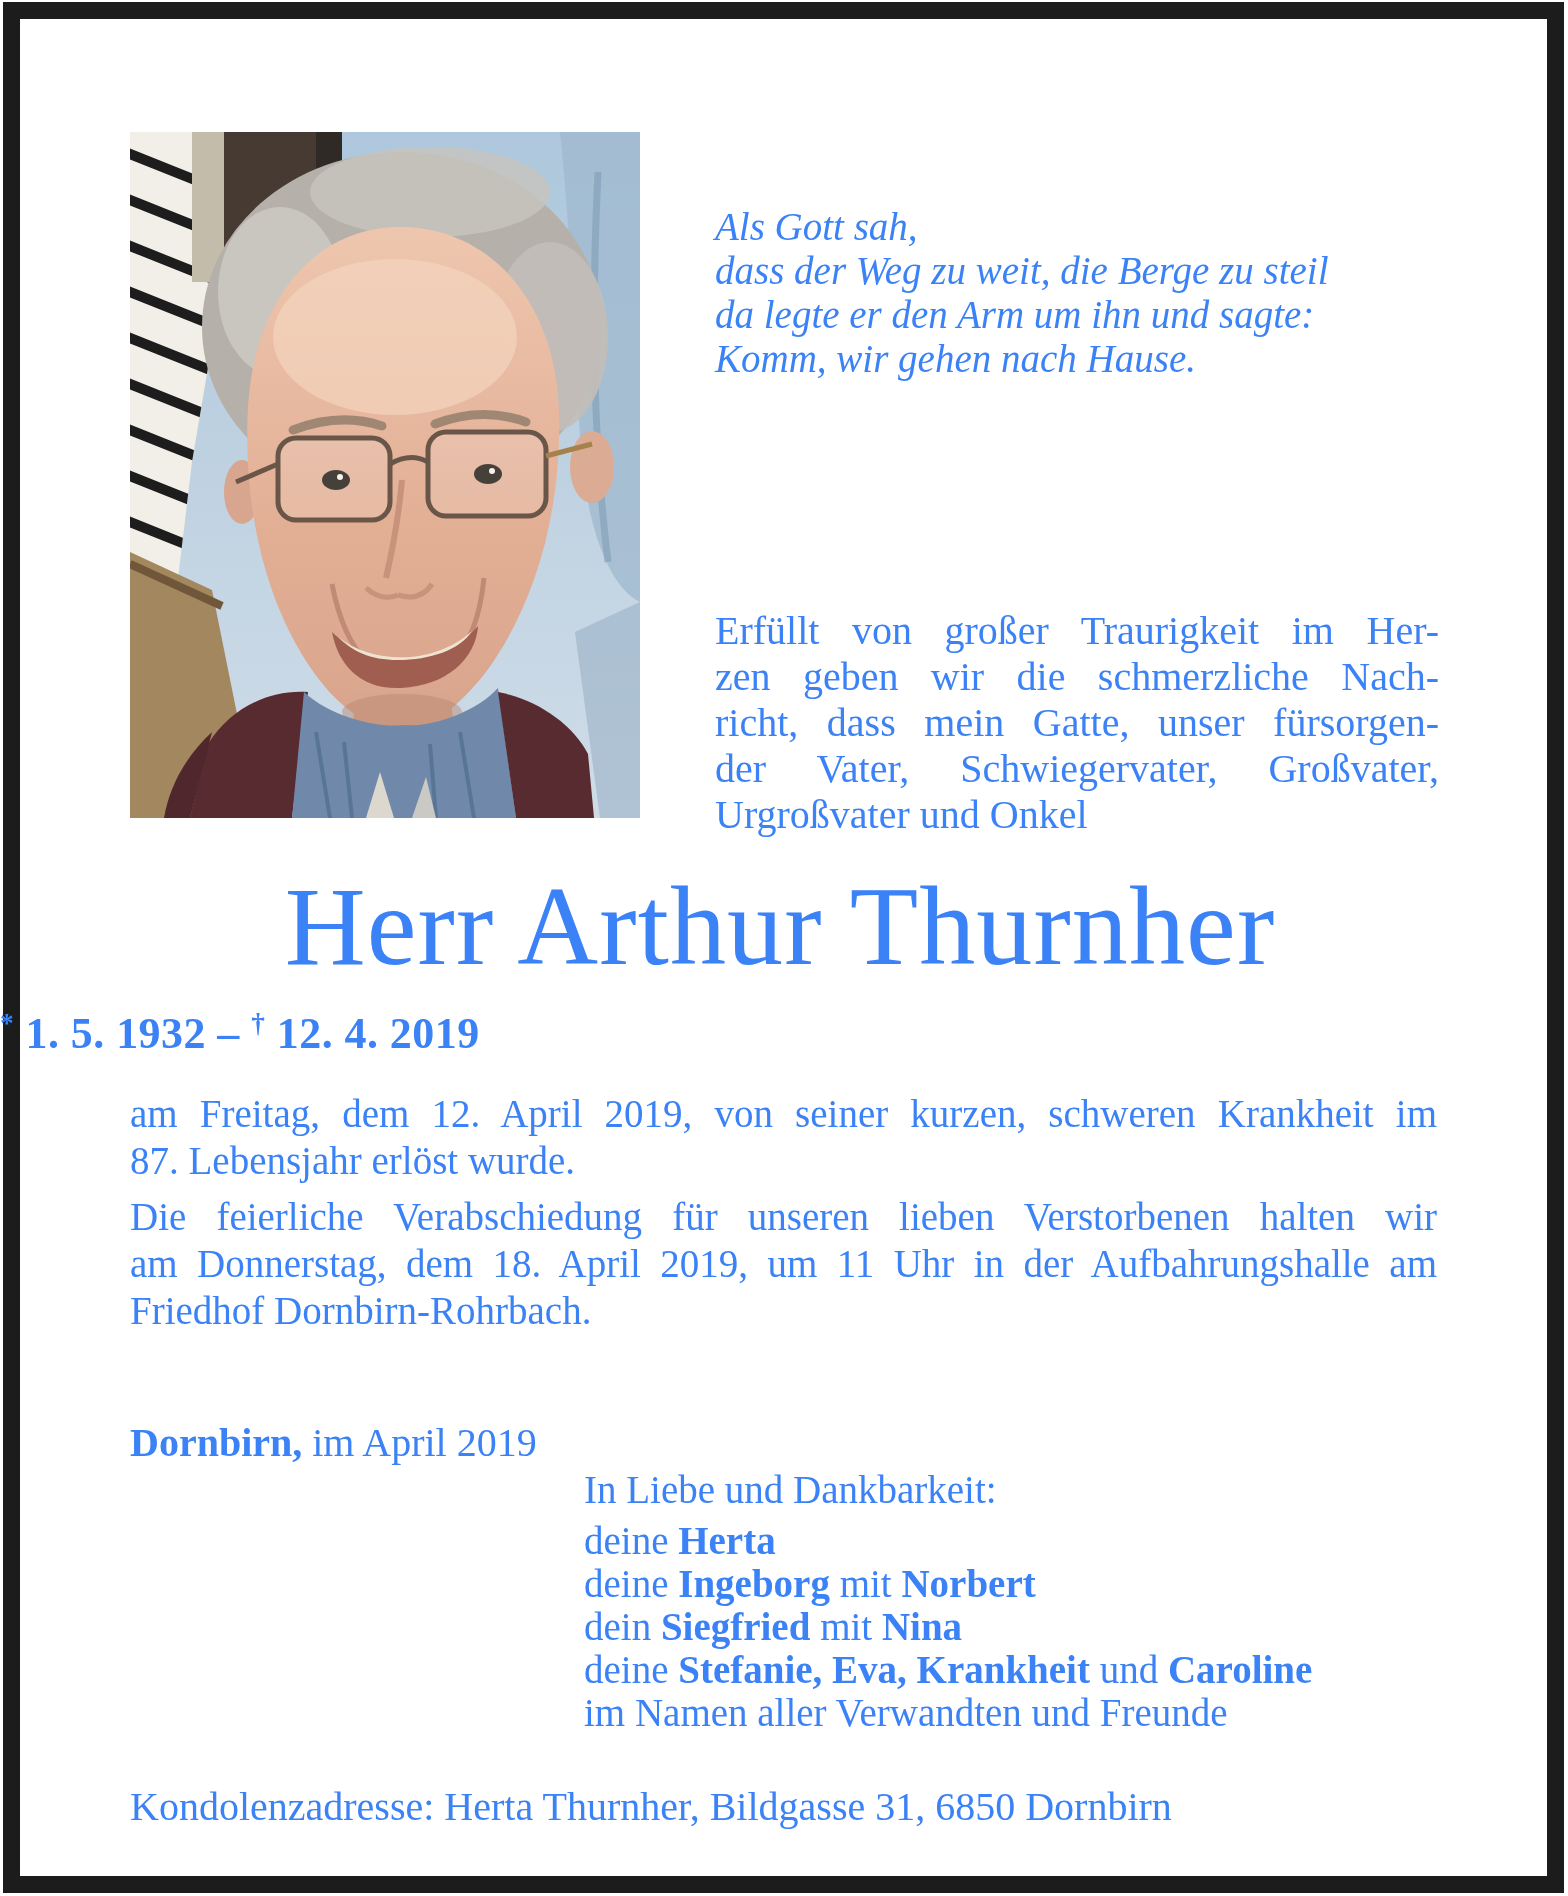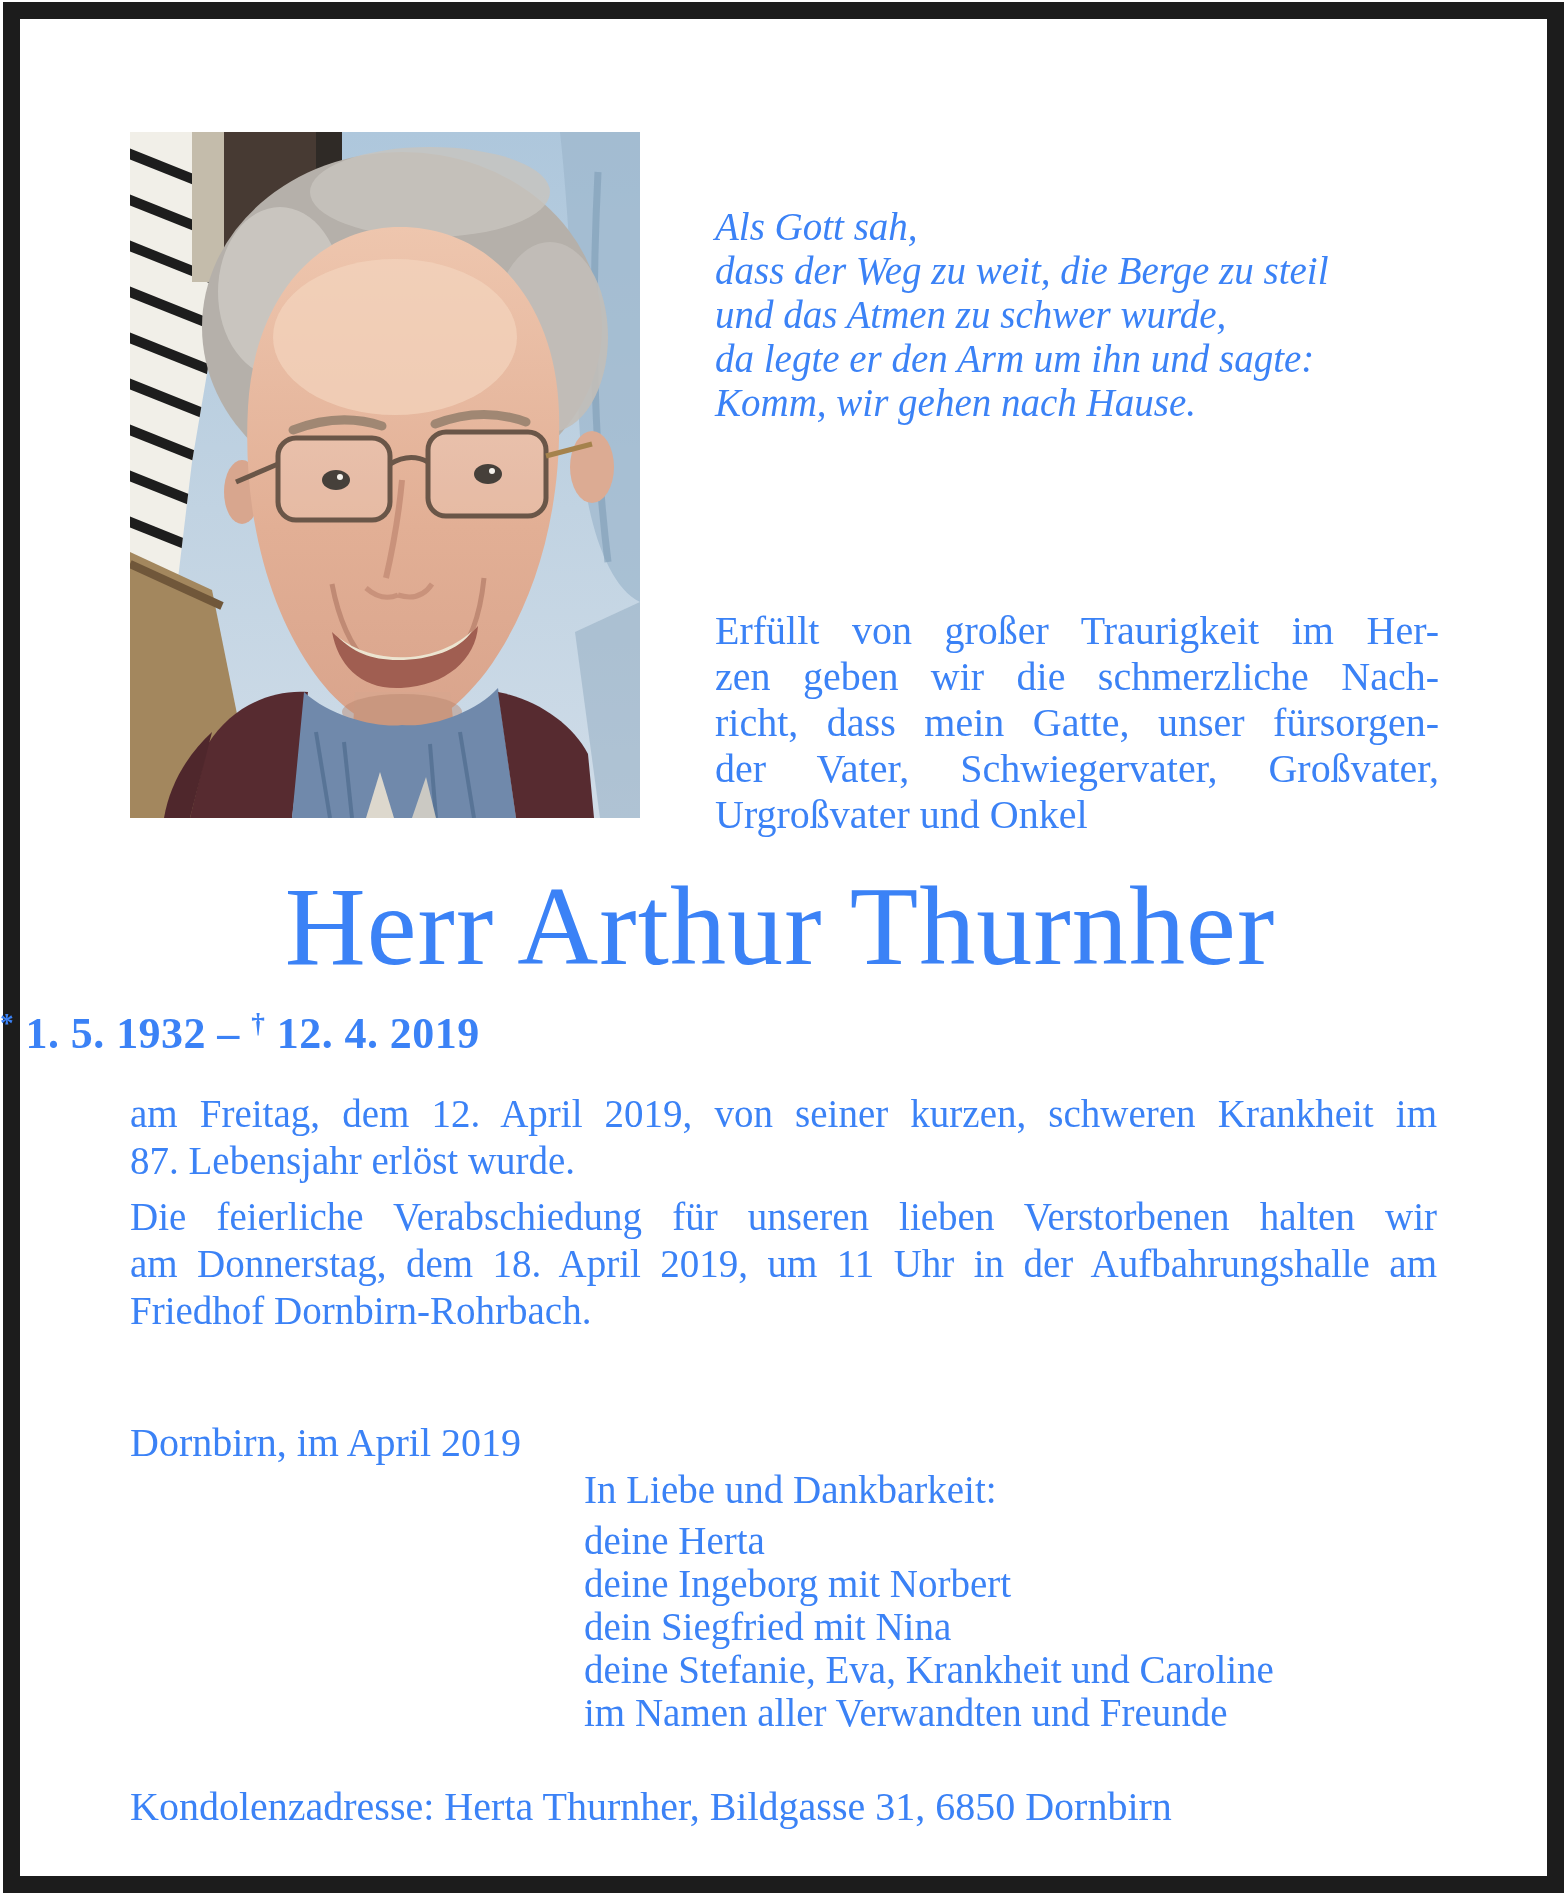--- a/index.html
+++ b/index.html
@@ -14,21 +14,21 @@
   .title{left:0;right:8px;top:868px;text-align:center;font-size:112px;line-height:1.05;letter-spacing:0.01em;}
   .dates{left:0;right:0;top:1008px;text-align:left;font-size:44px;font-weight:bold;letter-spacing:0.01em;}
   .para1{left:130px;top:1090px;width:1307px;font-size:39px;line-height:47px;}
   .para2{left:130px;top:1193px;width:1307px;font-size:39px;line-height:47px;}
   .dateline{left:130px;top:1420px;font-size:40px;line-height:46px;}
   .thanks{left:584px;top:1468px;width:830px;font-size:39px;line-height:43px;}
   .thanks-header{margin-bottom:8px;}
   .kondolenz{left:130px;top:1784px;width:1307px;font-size:40px;line-height:46px;}
   .just{text-align:justify;text-align-last:justify;}
   .line{white-space:normal;}
-  .b{font-weight:normal;}
+  .b{font-weight:bold;}
   .sup{vertical-align:super;font-size:62%;line-height:0;}
 </style>
 </head>
 <body>
 
 <div class="canvas">
   <div class="frame"></div>
 
   <div class="abs photo">
     <svg viewBox="0 0 510 686" xmlns="http://www.w3.org/2000/svg">
@@ -130,21 +130,20 @@
       <polygon points="250,640 264,686 236,686" fill="#ddd8cd"></polygon>
       <polygon points="296,645 306,686 282,686" fill="#d5d0c5" opacity="0.9"></polygon>
       <path d="M386,686 L368,560 C408,568 442,592 458,622 L464,686 Z" fill="#572b30"></path>
       <path d="M60,686 L82,600 C60,620 40,650 34,686 Z" fill="#4f272c"></path>
     </svg>
   </div>
 
   <div class="abs poem">
       <div class="line">Als Gott sah,</div>
       <div class="line">dass der Weg zu weit, die Berge zu steil</div>
-      <div class="line">und das Atmen zu schwer wurde,</div>
       <div class="line">da legte er den Arm um ihn und sagte:</div>
       <div class="line">Komm, wir gehen nach Hause.</div>
     </div>
 
   <div class="abs intro">
       <div class="line just">Erfüllt von großer Traurigkeit im Her-</div>
       <div class="line just">zen geben wir die schmerzliche Nach-</div>
       <div class="line just">richt, dass mein Gatte, unser fürsorgen-</div>
       <div class="line just">der Vater, Schwiegervater, Großvater,</div>
       <div class="line">Urgroßvater und Onkel</div>

